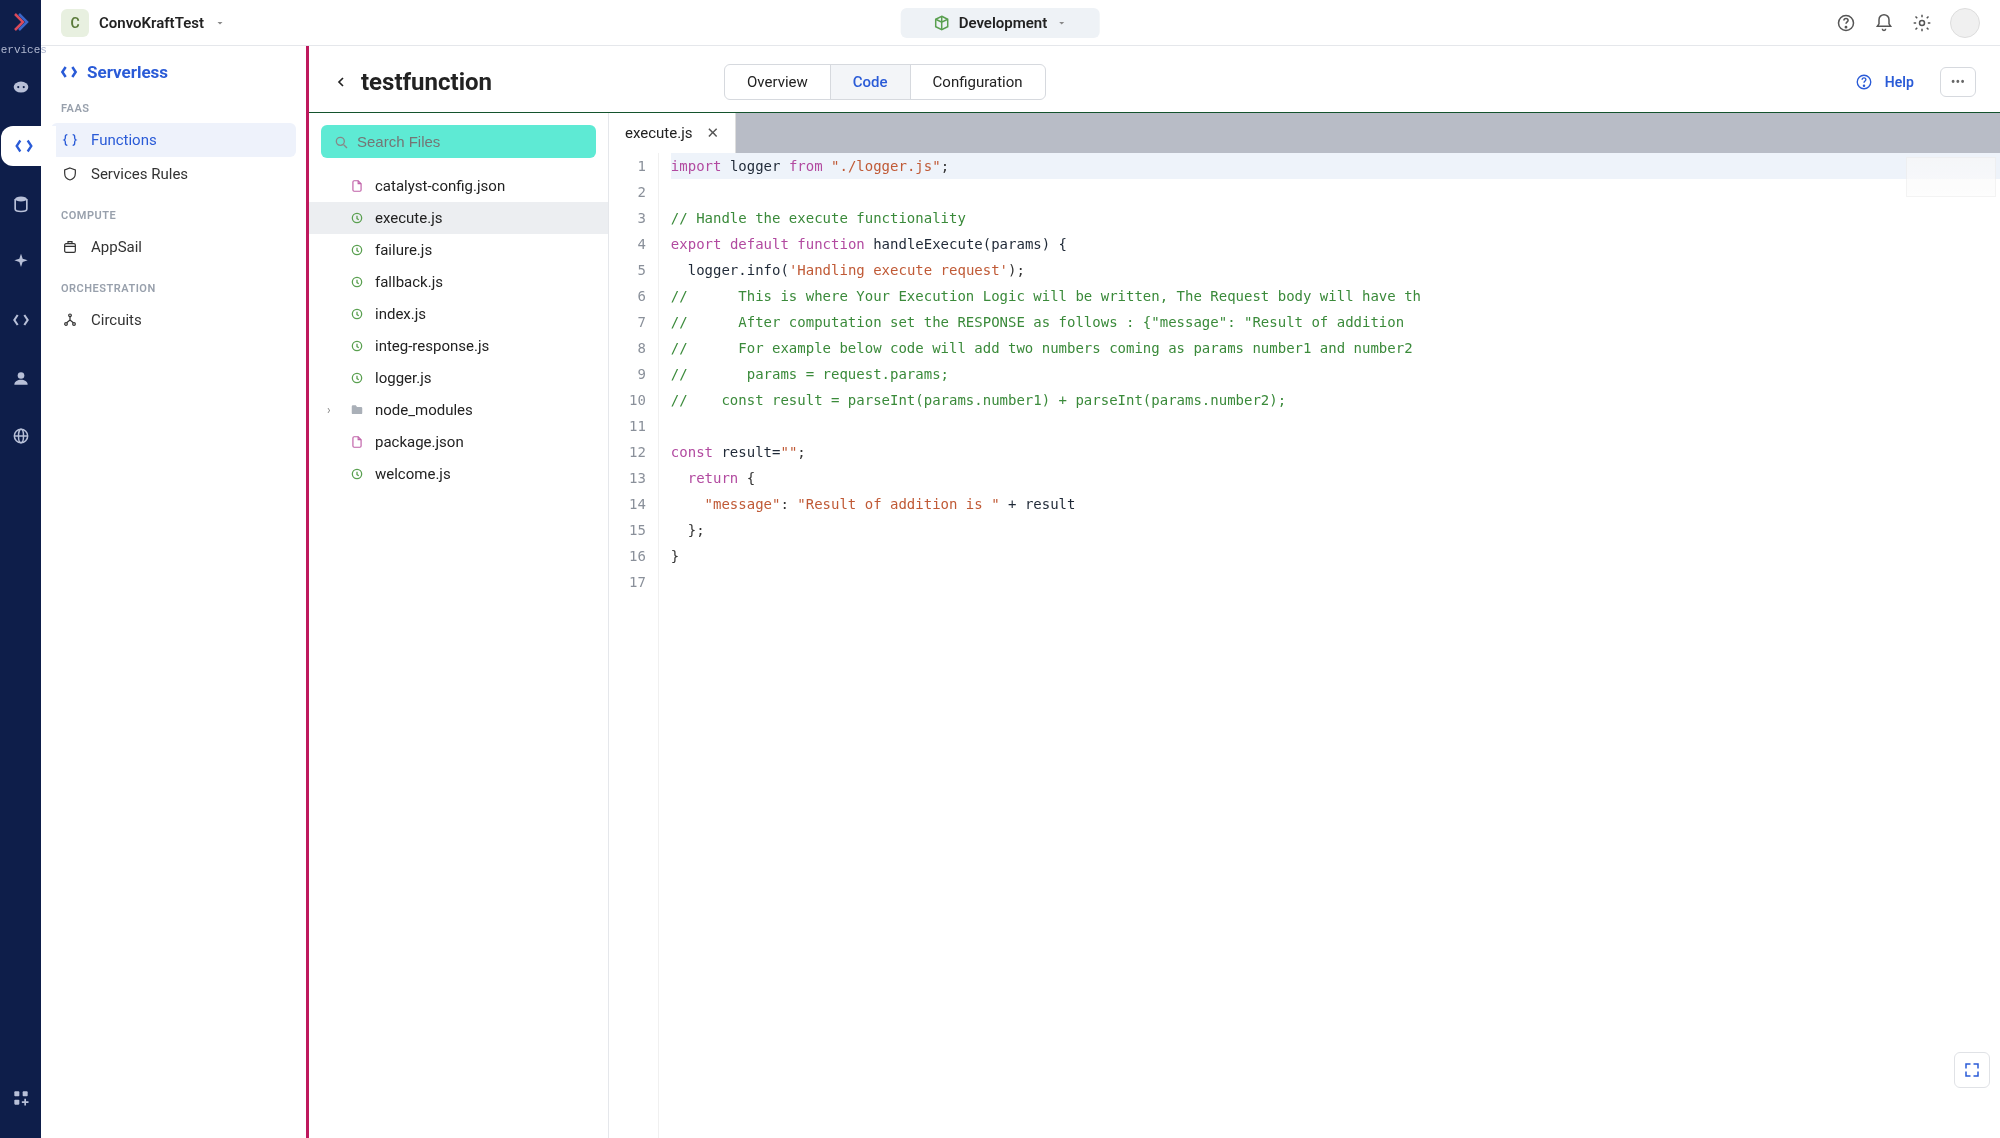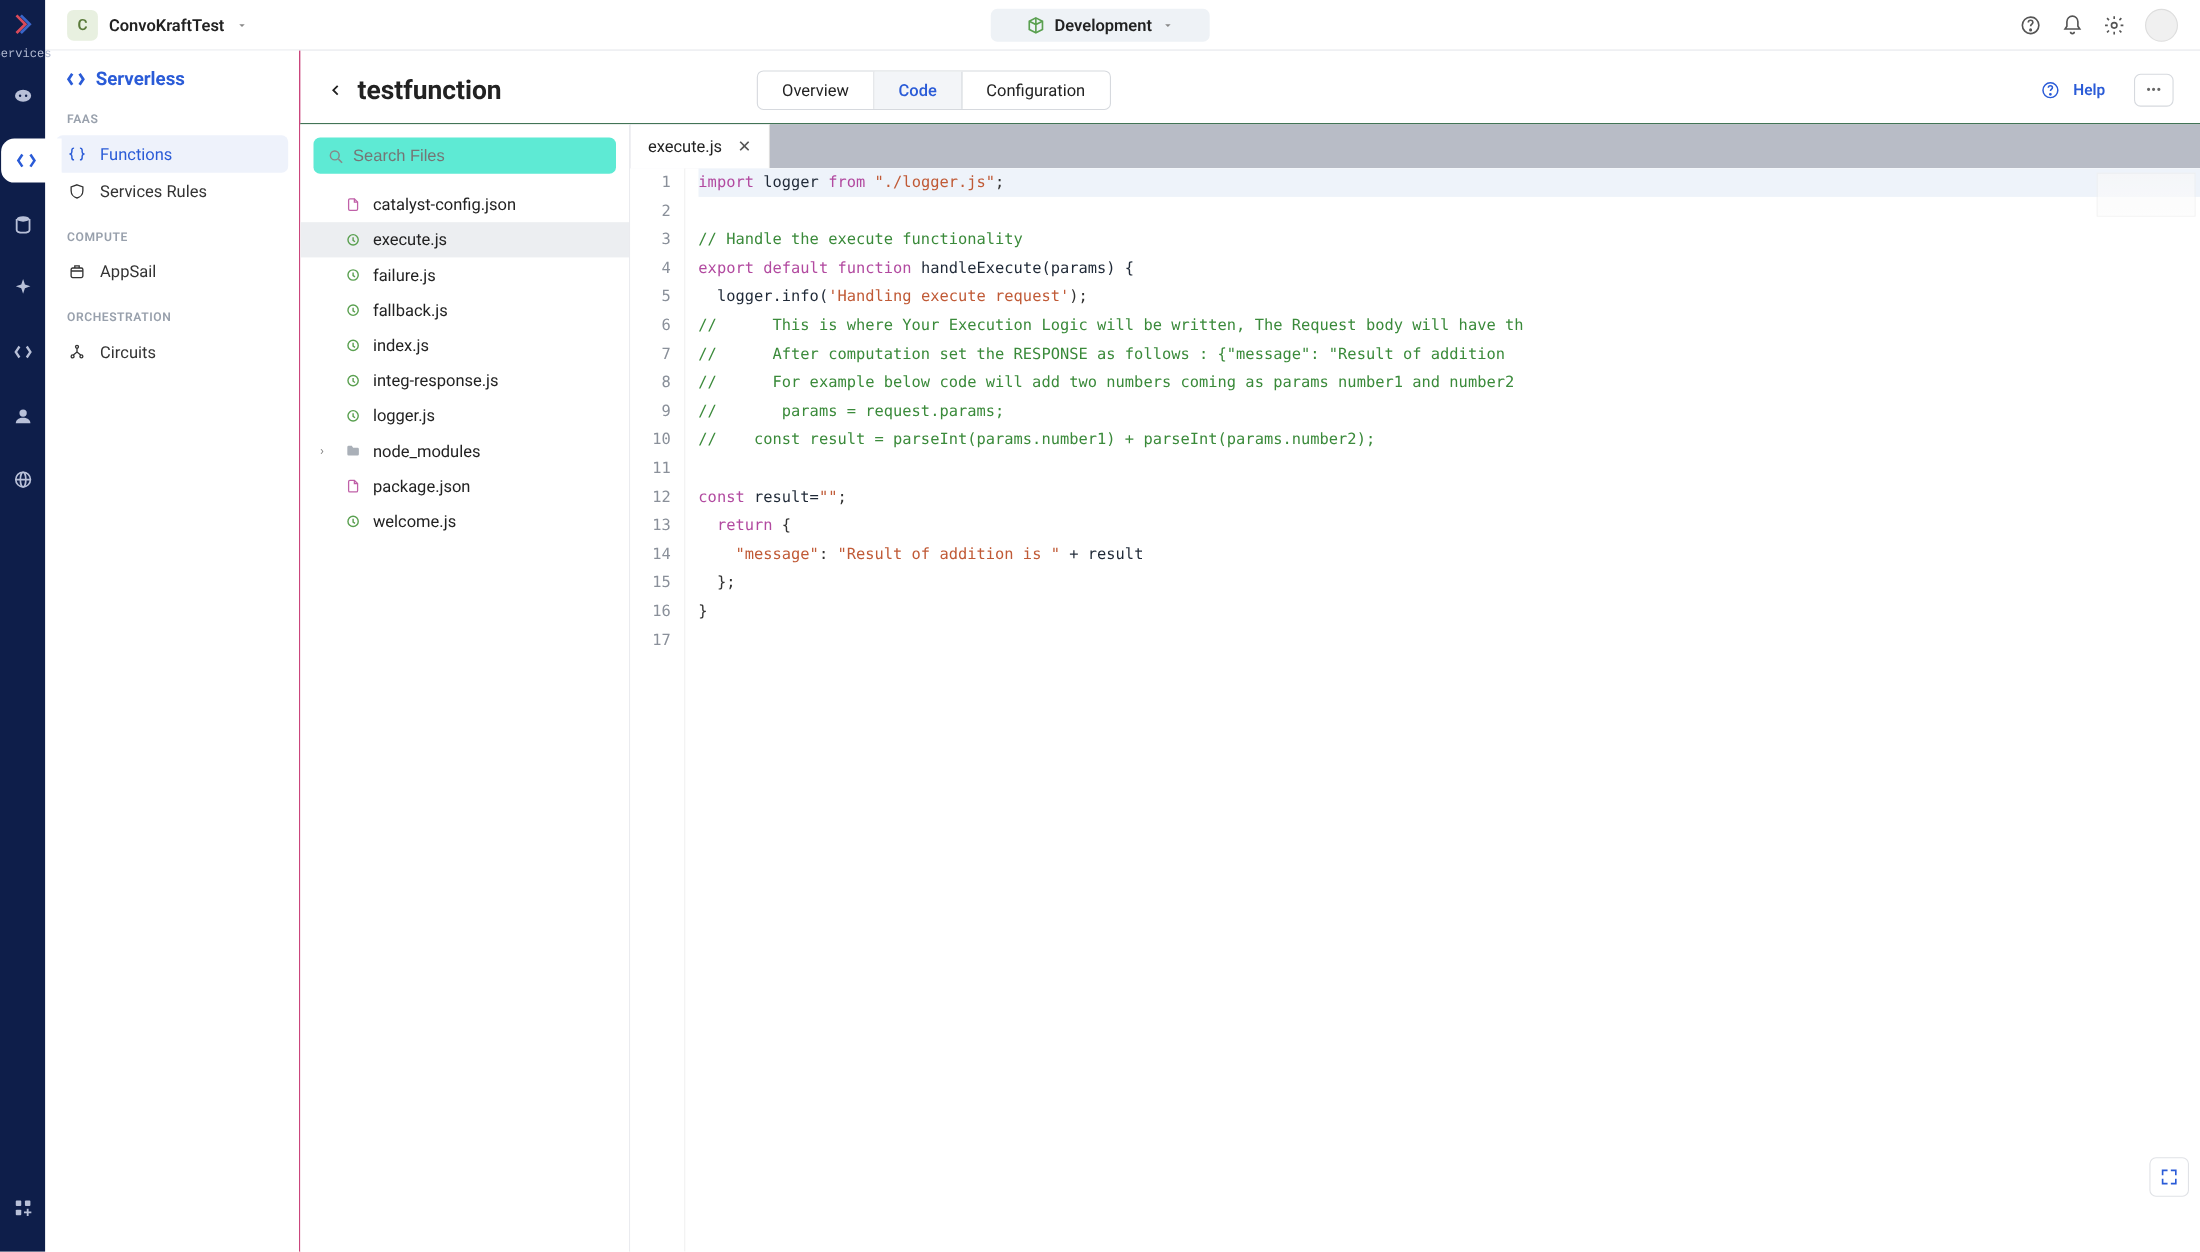--- a/index.html
+++ b/index.html
@@ -20,21 +20,21 @@
 .project-avatar { width:28px; height:28px; border-radius:6px; background:#e8f0e0; color:#5a7a3a; display:flex; align-items:center; justify-content:center; font-weight:600; }
 .project-name { font-weight:600; font-size:15px; }
 .env-pill { margin-left:auto; margin-right:auto; position:absolute; left:50%; transform:translateX(-50%); background:#eef2f6; border-radius:6px; padding:6px 32px; display:flex; align-items:center; gap:8px; cursor:pointer; font-weight:600; font-size:15px; }
 .env-pill .cube { color:#5aa050; }
 .topbar-right { margin-left:auto; display:flex; align-items:center; gap:18px; color:#555; }
 .topbar-right .ic { cursor:pointer; }
 .avatar { width:30px; height:30px; border-radius:50%; background:#f0f0f0; border:1px solid #ddd; }
 
 .body { flex:1; display:flex; min-height:0; }
 
-.sidebar { width:232px; border-right:1px solid #be185d; padding:16px 10px; background:#fff; }
+.sidebar { width:268px; border-right:3px solid #be185d; padding:16px 10px; background:#fff; }
 .sl-brand { display:flex; align-items:center; gap:8px; color:#2a5bd7; font-weight:700; font-size:17px; margin:0 8px 20px; }
 .sl-section { font-size:11px; font-weight:600; letter-spacing:0.5px; color:#98a0ac; margin:18px 10px 8px; }
 .sl-item { display:flex; align-items:center; gap:12px; padding:8px 10px; border-radius:6px; cursor:pointer; color:#333; font-size:15px; }
 .sl-item.active { background:#eef2fb; color:#2a5bd7; }
 .sl-item .ic { width:18px; display:flex; justify-content:center; }
 
 .content { flex:1; display:flex; flex-direction:column; min-width:0; }
 .content-header { display:flex; align-items:center; padding:18px 24px 12px; gap:12px; border-bottom:1px solid #14532d; }
 .back-arrow { cursor:pointer; font-size:18px; }
 .page-title { font-size:24px; font-weight:700; }

